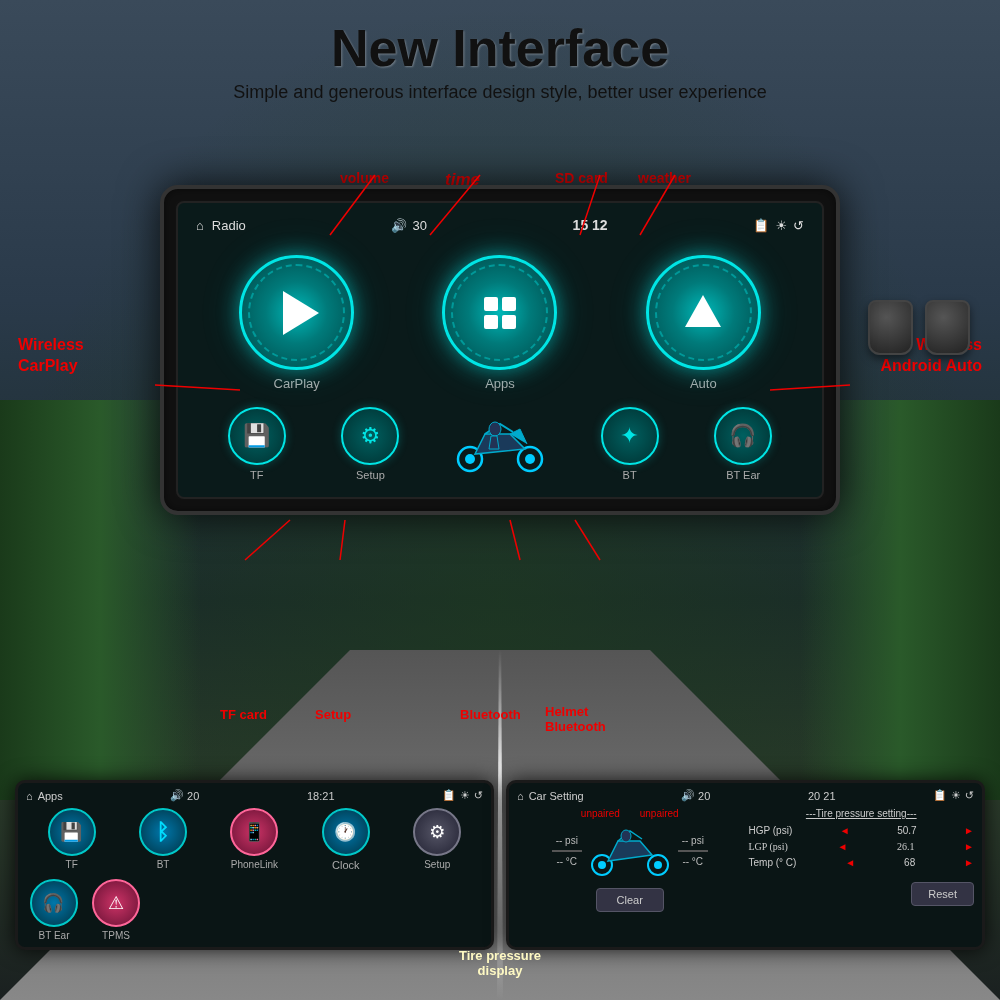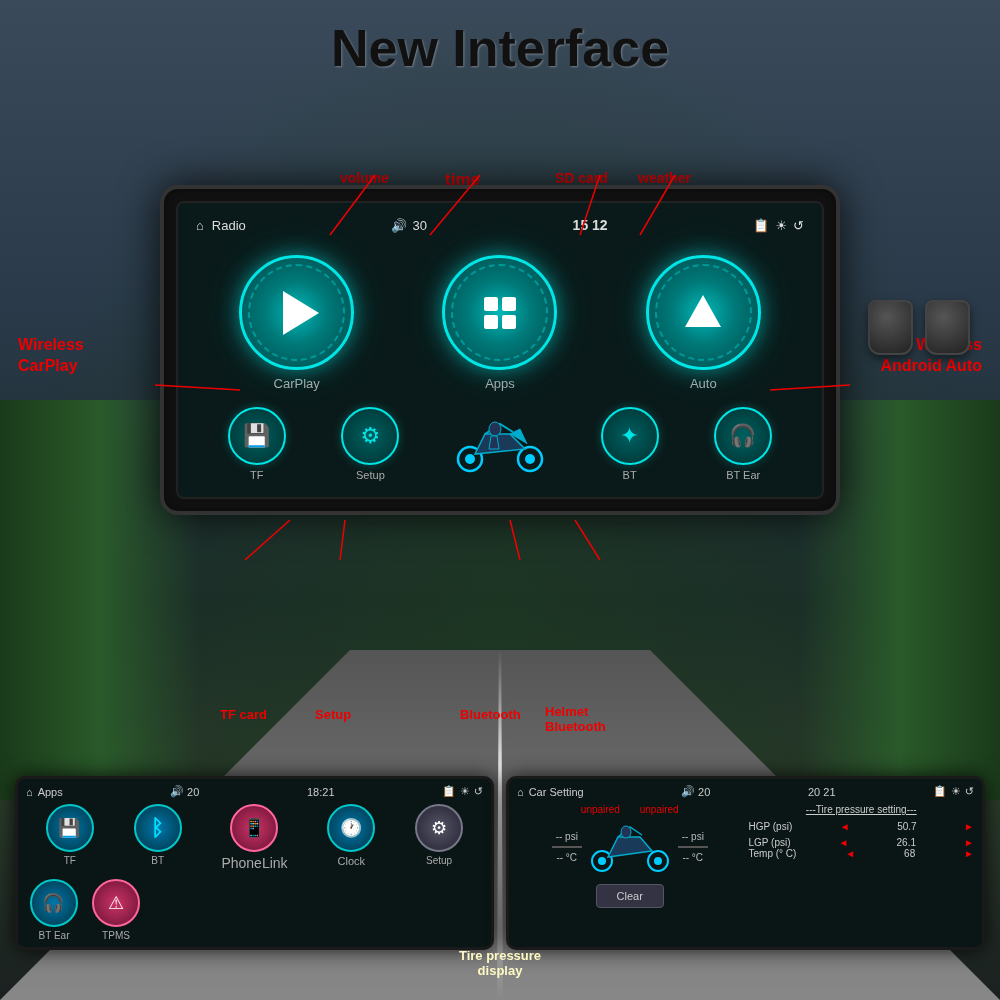--- a/index.html
+++ b/index.html
@@ -272,20 +272,21 @@
 <div class="bg"></div>
 <div class="road"></div>
 <div class="road-line"></div>
 <div class="trees-left"></div>
 <div class="trees-right"></div>
 
 <div class="content">
 
   <div class="title">
     <h1>New Interface</h1>
+    <p>Simple and generous interface design style, better user experience</p>
   </div>
 
   <svg class="svg-annotations" viewBox="0 0 1000 1000">
 
     <line x1="375" y1="175" x2="330" y2="235" stroke="#e00" stroke-width="1.5"></line>
 
     <line x1="480" y1="175" x2="430" y2="235" stroke="#e00" stroke-width="1.5"></line>
 
     <line x1="600" y1="175" x2="580" y2="235" stroke="#e00" stroke-width="1.5"></line>
 
@@ -298,21 +299,21 @@
     <line x1="245" y1="560" x2="290" y2="520" stroke="#e00" stroke-width="1.5"></line>
 
     <line x1="340" y1="560" x2="345" y2="520" stroke="#e00" stroke-width="1.5"></line>
 
     <line x1="520" y1="560" x2="510" y2="520" stroke="#e00" stroke-width="1.5"></line>
 
     <line x1="600" y1="560" x2="575" y2="520" stroke="#e00" stroke-width="1.5"></line>
   </svg>
 
   <div style="position:absolute; top:170px; left:340px; color:#e00; font-weight:bold; font-size:14px;">volume</div>
-  <div style="position:absolute; top:170px; left:445px; color:#e00; font-weight:bold; font-size:17px; ">time</div>
+  <div style="position:absolute; top:170px; left:445px; color:#e00; font-weight:bold; font-size:17px; font-style:italic;">time</div>
   <div style="position:absolute; top:170px; left:555px; color:#e00; font-weight:bold; font-size:14px;">SD card</div>
   <div style="position:absolute; top:170px; left:638px; color:#e00; font-weight:bold; font-size:14px;">weather</div>
 
   <div style="position:absolute; left:18px; top:335px; color:#e00; font-size:16px; font-weight:bold; line-height:1.3;">Wireless<br>CarPlay</div>
 
   <div style="position:absolute; right:18px; top:335px; color:#e00; font-size:16px; font-weight:bold; line-height:1.3; text-align:right;">Wireless<br>Android Auto</div>
 
   <div style="position:absolute; bottom:278px; left:220px; color:#e00; font-weight:bold; font-size:13px;">TF card</div>
   <div style="position:absolute; bottom:278px; left:315px; color:#e00; font-weight:bold; font-size:13px;">Setup</div>
   <div style="position:absolute; bottom:278px; left:460px; color:#e00; font-weight:bold; font-size:13px;">Bluetooth</div>
@@ -452,21 +453,21 @@
           <div style="display:flex;flex-direction:column;align-items:center;gap:3px;">
             <div style="width:48px;height:48px;border-radius:50%;border:2px solid #00c8c8;background:radial-gradient(circle,#0077aa,#003344);display:flex;align-items:center;justify-content:center;cursor:pointer;">
               <span style="color:#00ddff;font-size:22px;font-weight:bold;">ᛒ</span>
             </div>
             <span style="color:#aaa;font-size:10px;">BT</span>
           </div>
           <div style="display:flex;flex-direction:column;align-items:center;gap:3px;">
             <div style="width:48px;height:48px;border-radius:50%;border:2px solid #ff6699;background:radial-gradient(circle,#cc3366,#661133);display:flex;align-items:center;justify-content:center;cursor:pointer;">
               <span style="color:white;font-size:18px;">📱</span>
             </div>
-            <span style="color:#aaa;font-size:14px;text-align:right;">PhoneLink</span>
+            <span style="color:#aaa;font-size:10px;text-align:right;">PhoneLink</span>
           </div>
           <div style="display:flex;flex-direction:column;align-items:center;gap:3px;">
             <div style="width:48px;height:48px;border-radius:50%;border:2px solid #00c8c8;background:radial-gradient(circle,#0077aa,#003344);display:flex;align-items:center;justify-content:center;cursor:pointer;">
               <span style="color:white;font-size:18px;">🕐</span>
             </div>
             <span style="color:#aaa;font-size:11px;">Clock</span>
           </div>
           <div style="display:flex;flex-direction:column;align-items:center;gap:3px;">
             <div style="width:48px;height:48px;border-radius:50%;border:2px solid #778;background:radial-gradient(circle,#556,#223);display:flex;align-items:center;justify-content:center;cursor:pointer;">
               <span style="color:white;font-size:18px;">⚙</span>
@@ -553,33 +554,36 @@
           </div>
 
           <div style="flex:1;font-size:10px;color:#ccc;">
             <div style="text-align:center;margin-bottom:6px;font-size:10px;text-decoration:underline;">---Tire pressure setting---</div>
             <div style="display:flex;align-items:center;justify-content:space-between;margin-bottom:5px;">
               <span>HGP (psi)</span>
               <span style="color:#e00;cursor:pointer;">◄</span>
               <span>50.7</span>
               <span style="color:#e00;cursor:pointer;">►</span>
             </div>
-            <div style="display:flex;align-items:center;justify-content:space-between;">
+            <div style="display:flex;align-items:center;justify-content:space-between;margin-bottom:5px;font-family:Liberation Serif, serif;">
               <span>LGP (psi)</span>
               <span style="color:#e00;cursor:pointer;">◄</span>
               <span>26.1</span>
               <span style="color:#e00;cursor:pointer;">►</span>
             </div>
             <div style="display:flex;align-items:center;justify-content:space-between;margin-bottom:5px;">
               <span>Temp (° C)</span>
               <span style="color:#e00;cursor:pointer;">◄</span>
               <span>68</span>
               <span style="color:#e00;cursor:pointer;">►</span>
             </div>
 
+            <div style="margin-top:14px;text-align:right;">
+              <button style="background:#334;border:1px solid #556;color:#ccc;font-size:11px;padding:5px 16px;border-radius:4px;cursor:pointer;">Reset</button>
+            </div>
           </div>
         </div>
       </div>
     </div>
   </div>
 
   <div style="position:absolute; bottom:22px; left:50%; transform:translateX(-50%); color:#fef9c3; font-weight:bold; font-size:13px; text-align:center;">Tire pressure<br>display</div>
 
 </div>
 

